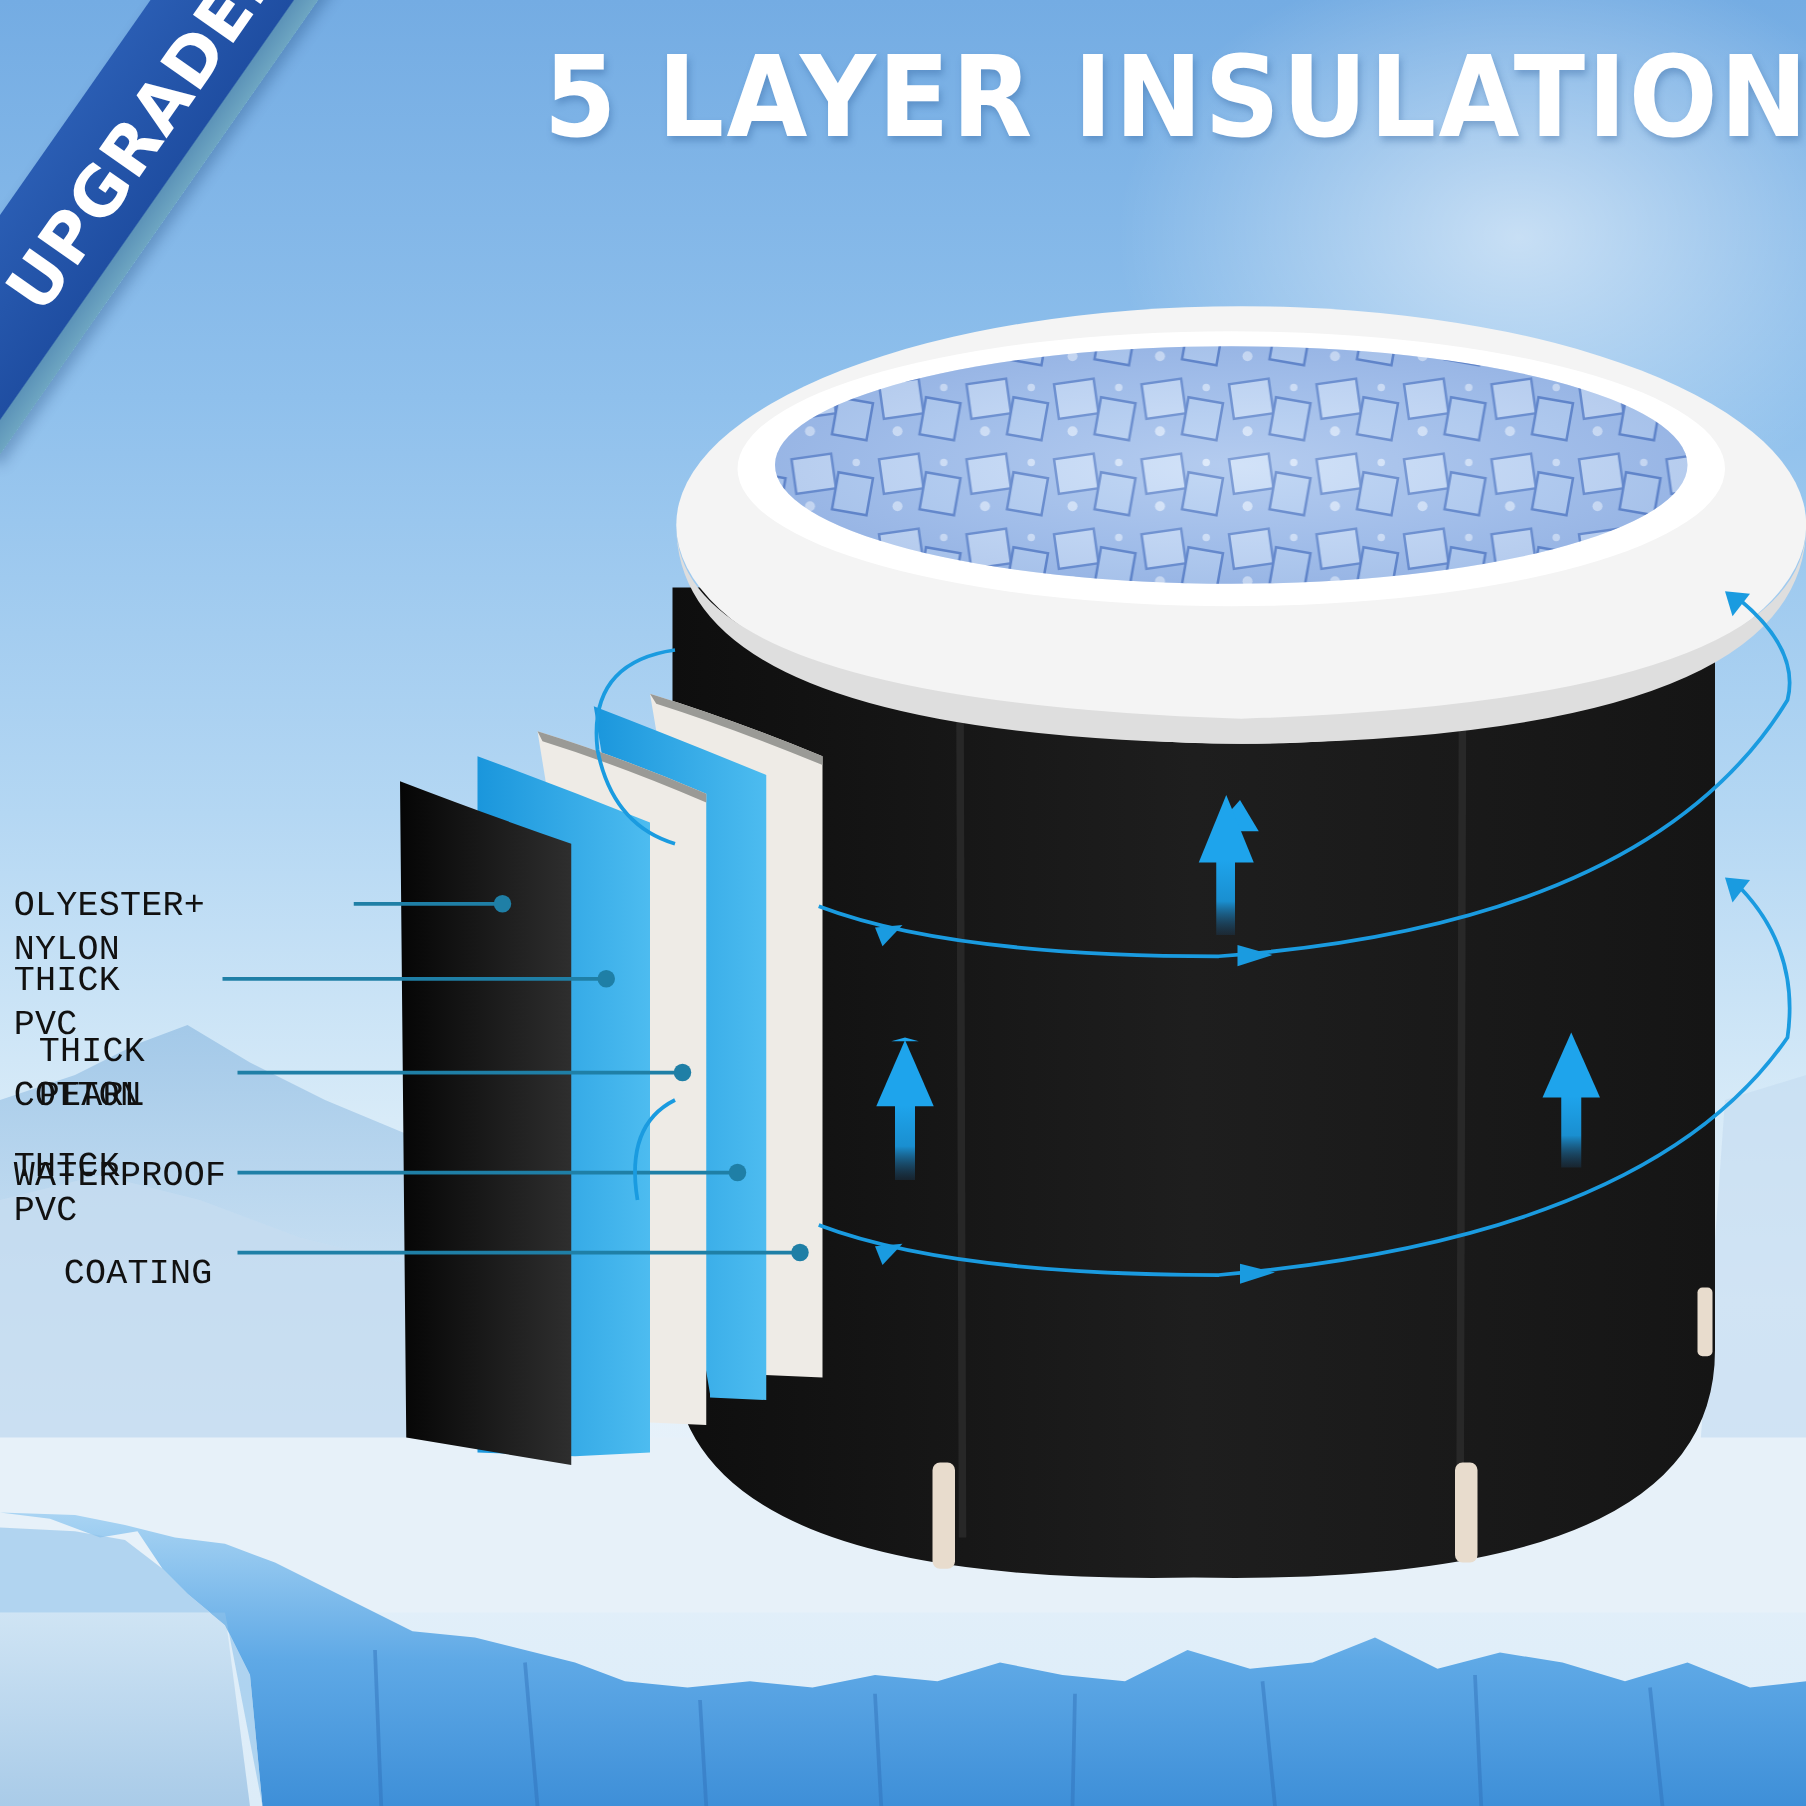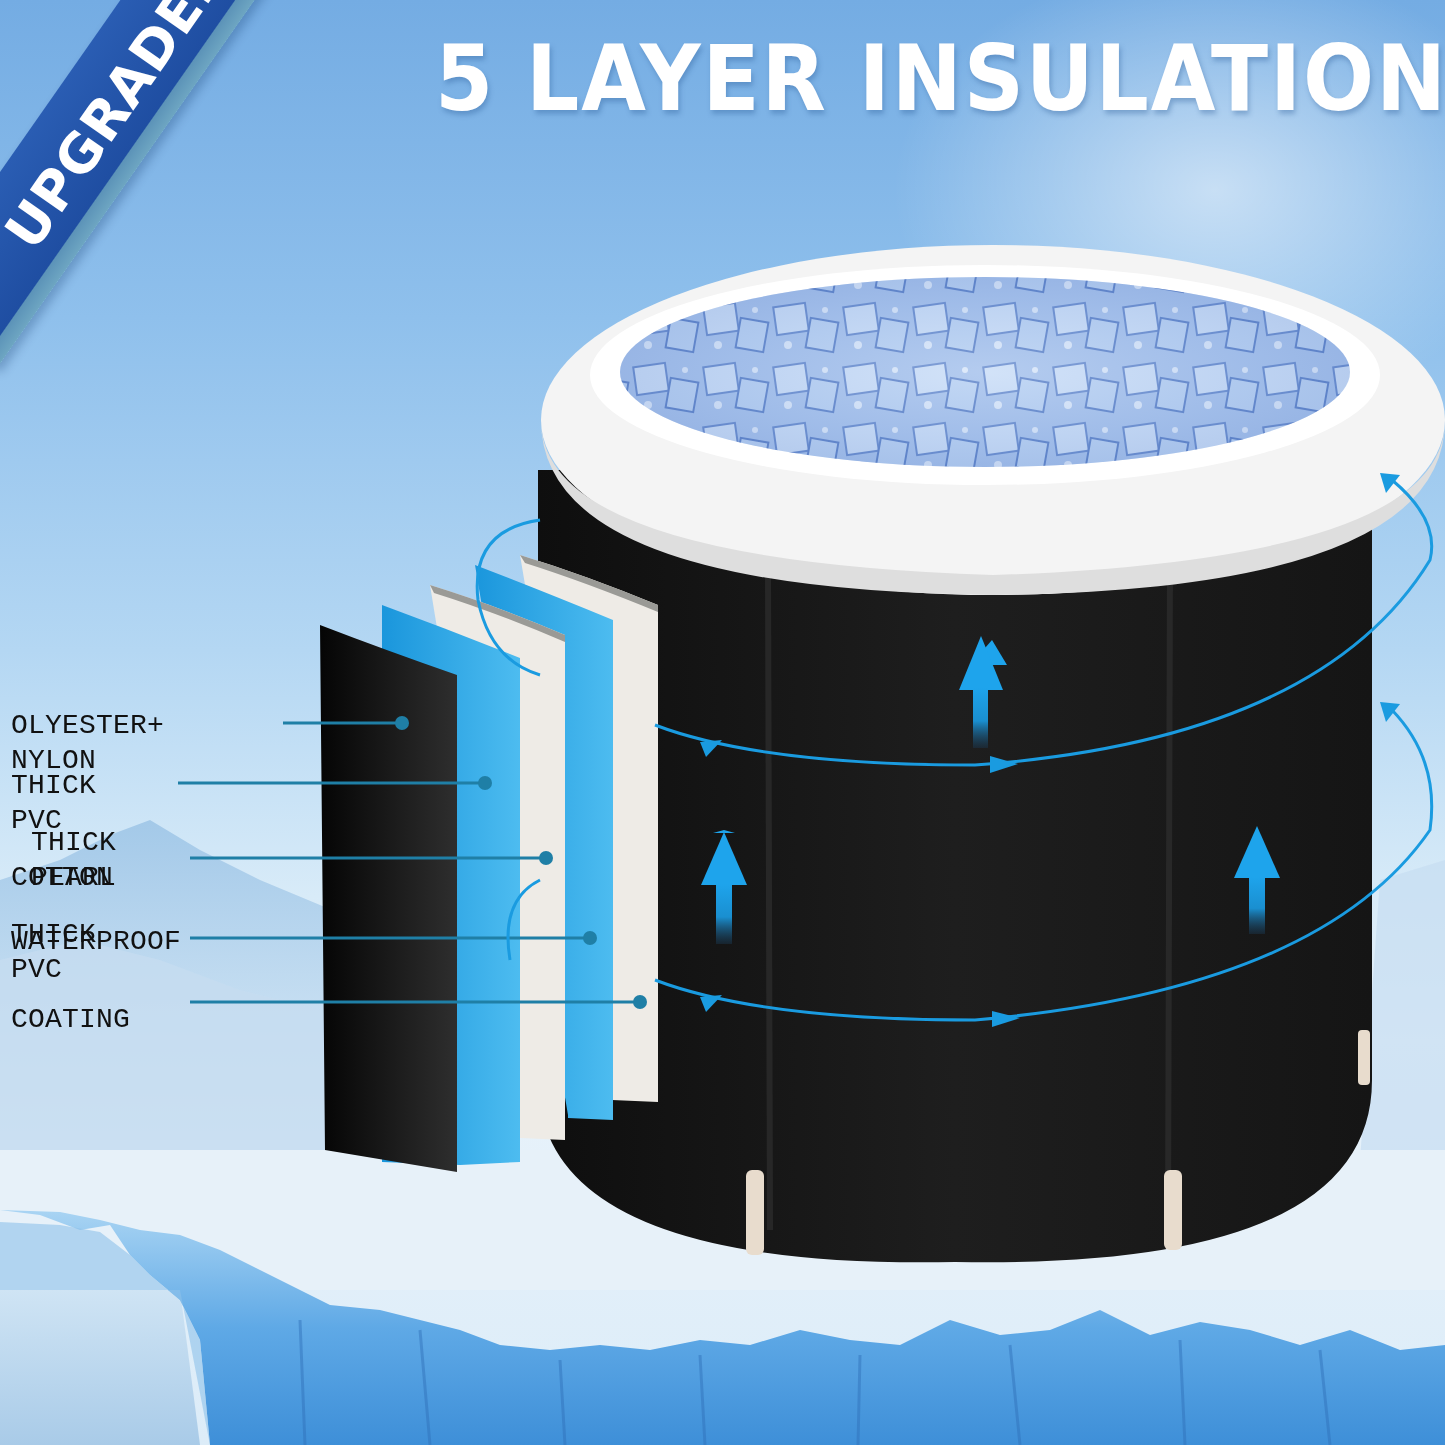--- a/index.html
+++ b/index.html
@@ -180,15 +180,15 @@
     </g>
   </svg>
 
   <div class="labels">
     <div class="label" style="top:708px;">OLYESTER+ NYLON</div>
     <div class="label" style="top:768px;">THICK PVC</div>
     <div class="label" style="top:825px;margin-left:20px;">THICK PEARL</div>
     <div class="label" style="top:860px;">COTTON</div>
     <div class="label" style="top:917px;">THICK PVC</div>
     <div class="label" style="top:924px;">WATERPROOF</div>
-    <div class="label" style="top:1002px;">COATING</div>
+    <div class="label" style="top:1002px;margin-left:40px;">COATING</div>
   </div>
 </div>
 
 </body></html>

